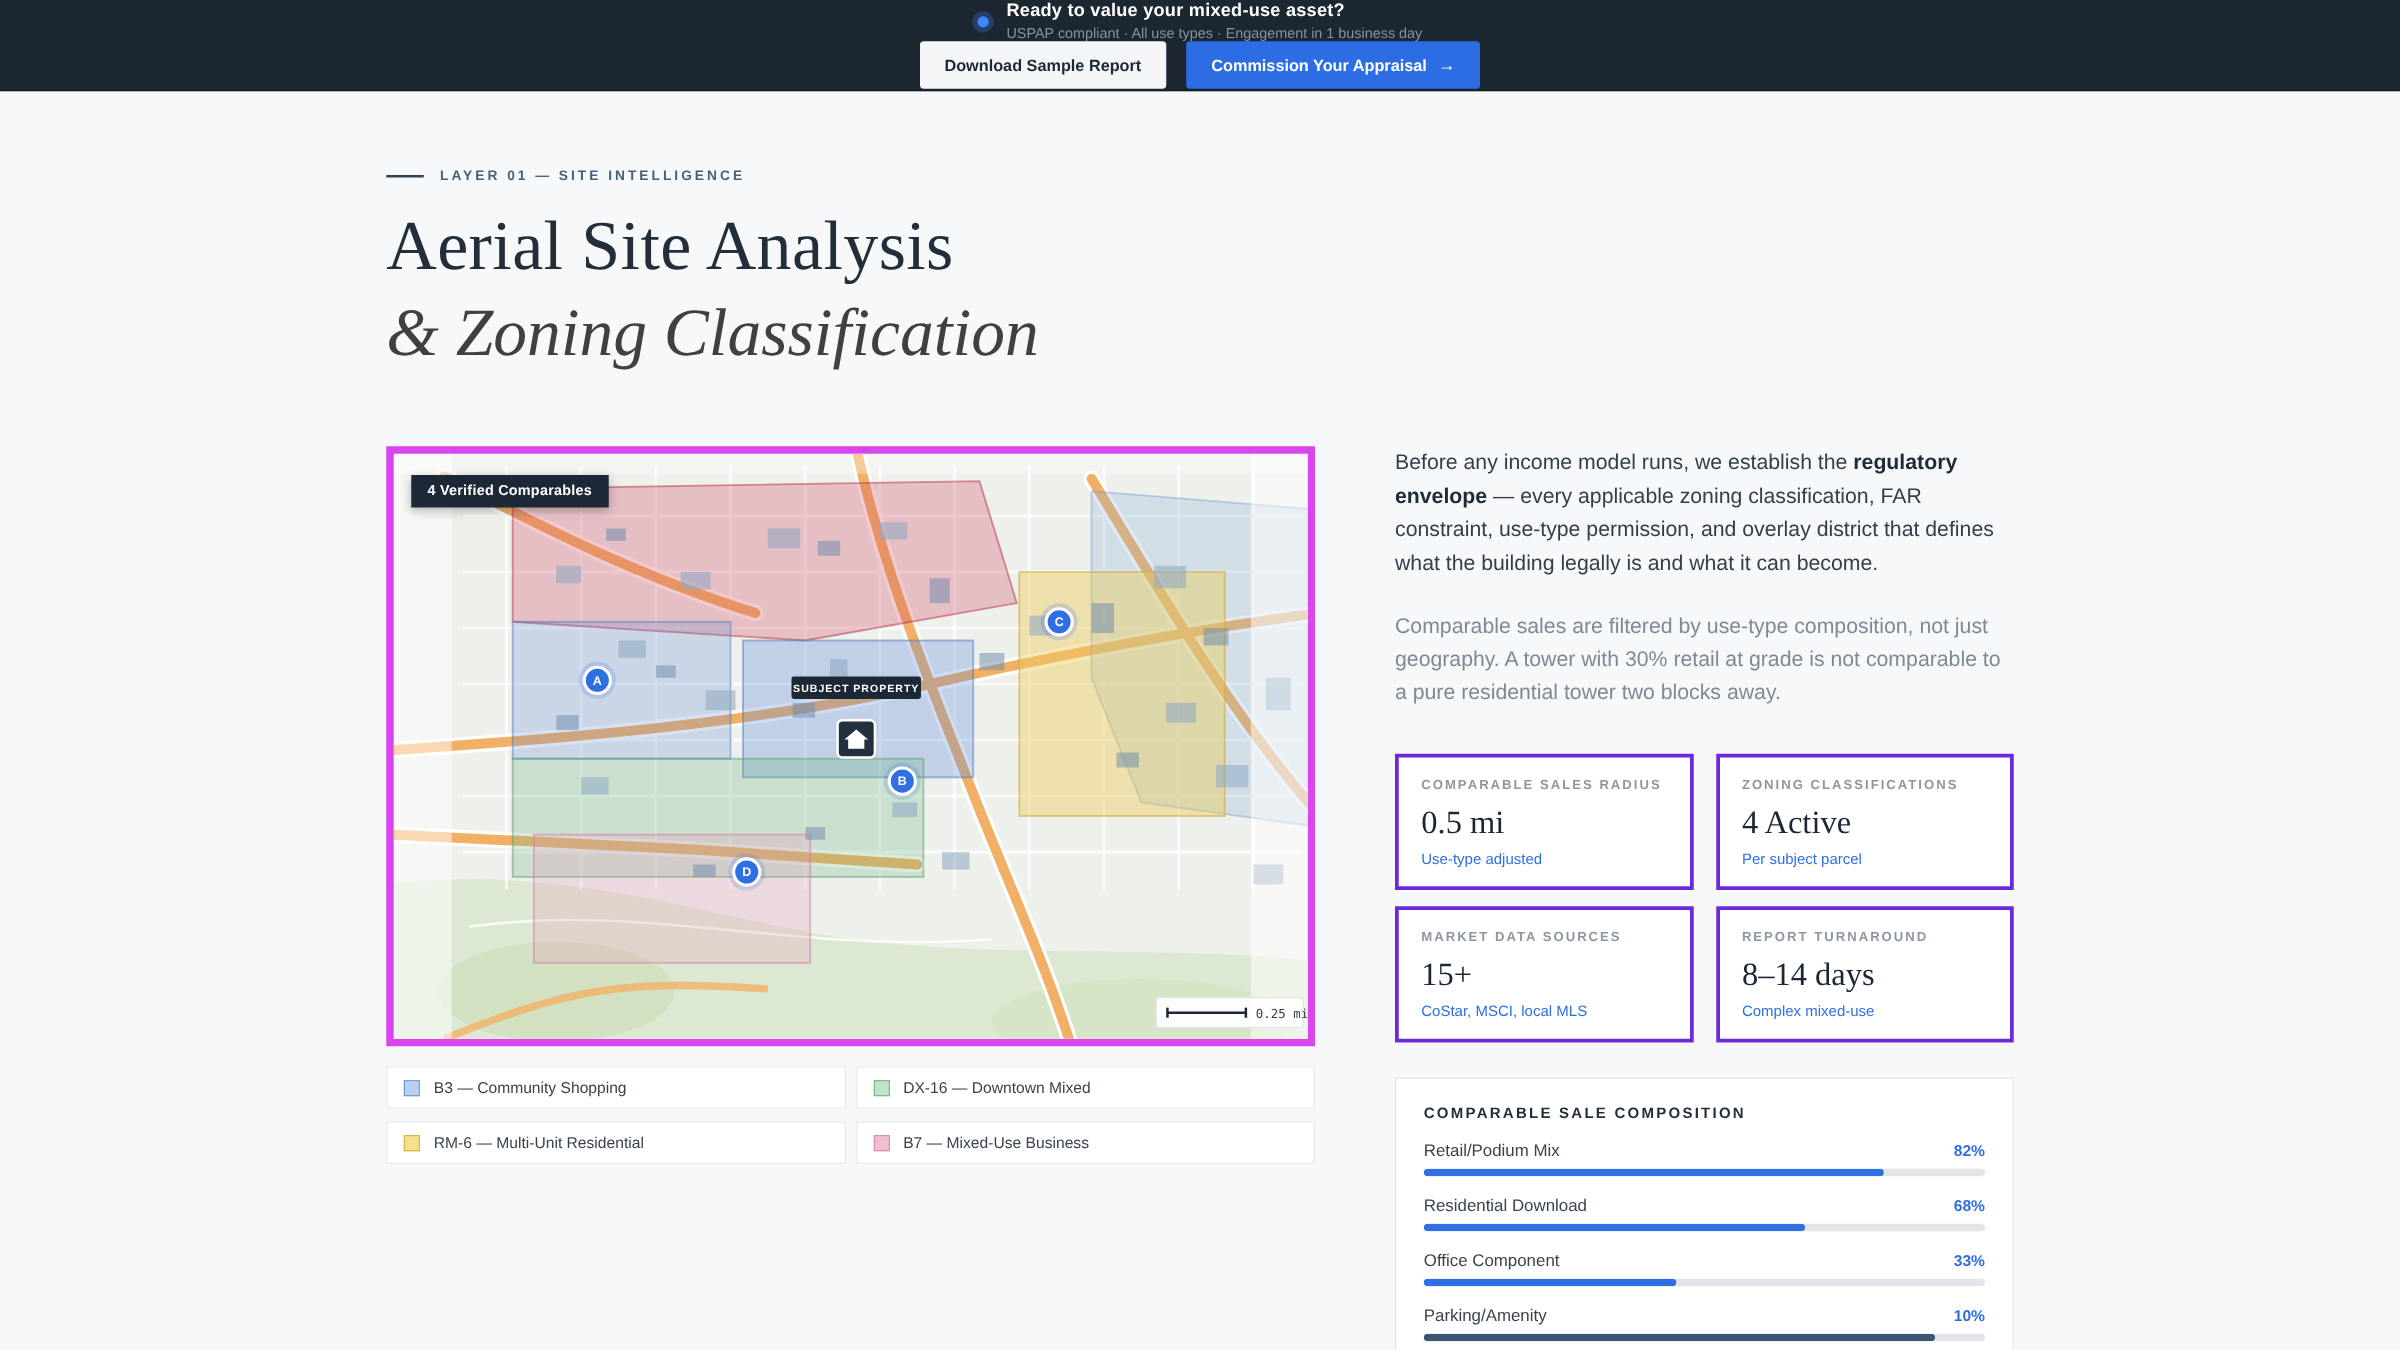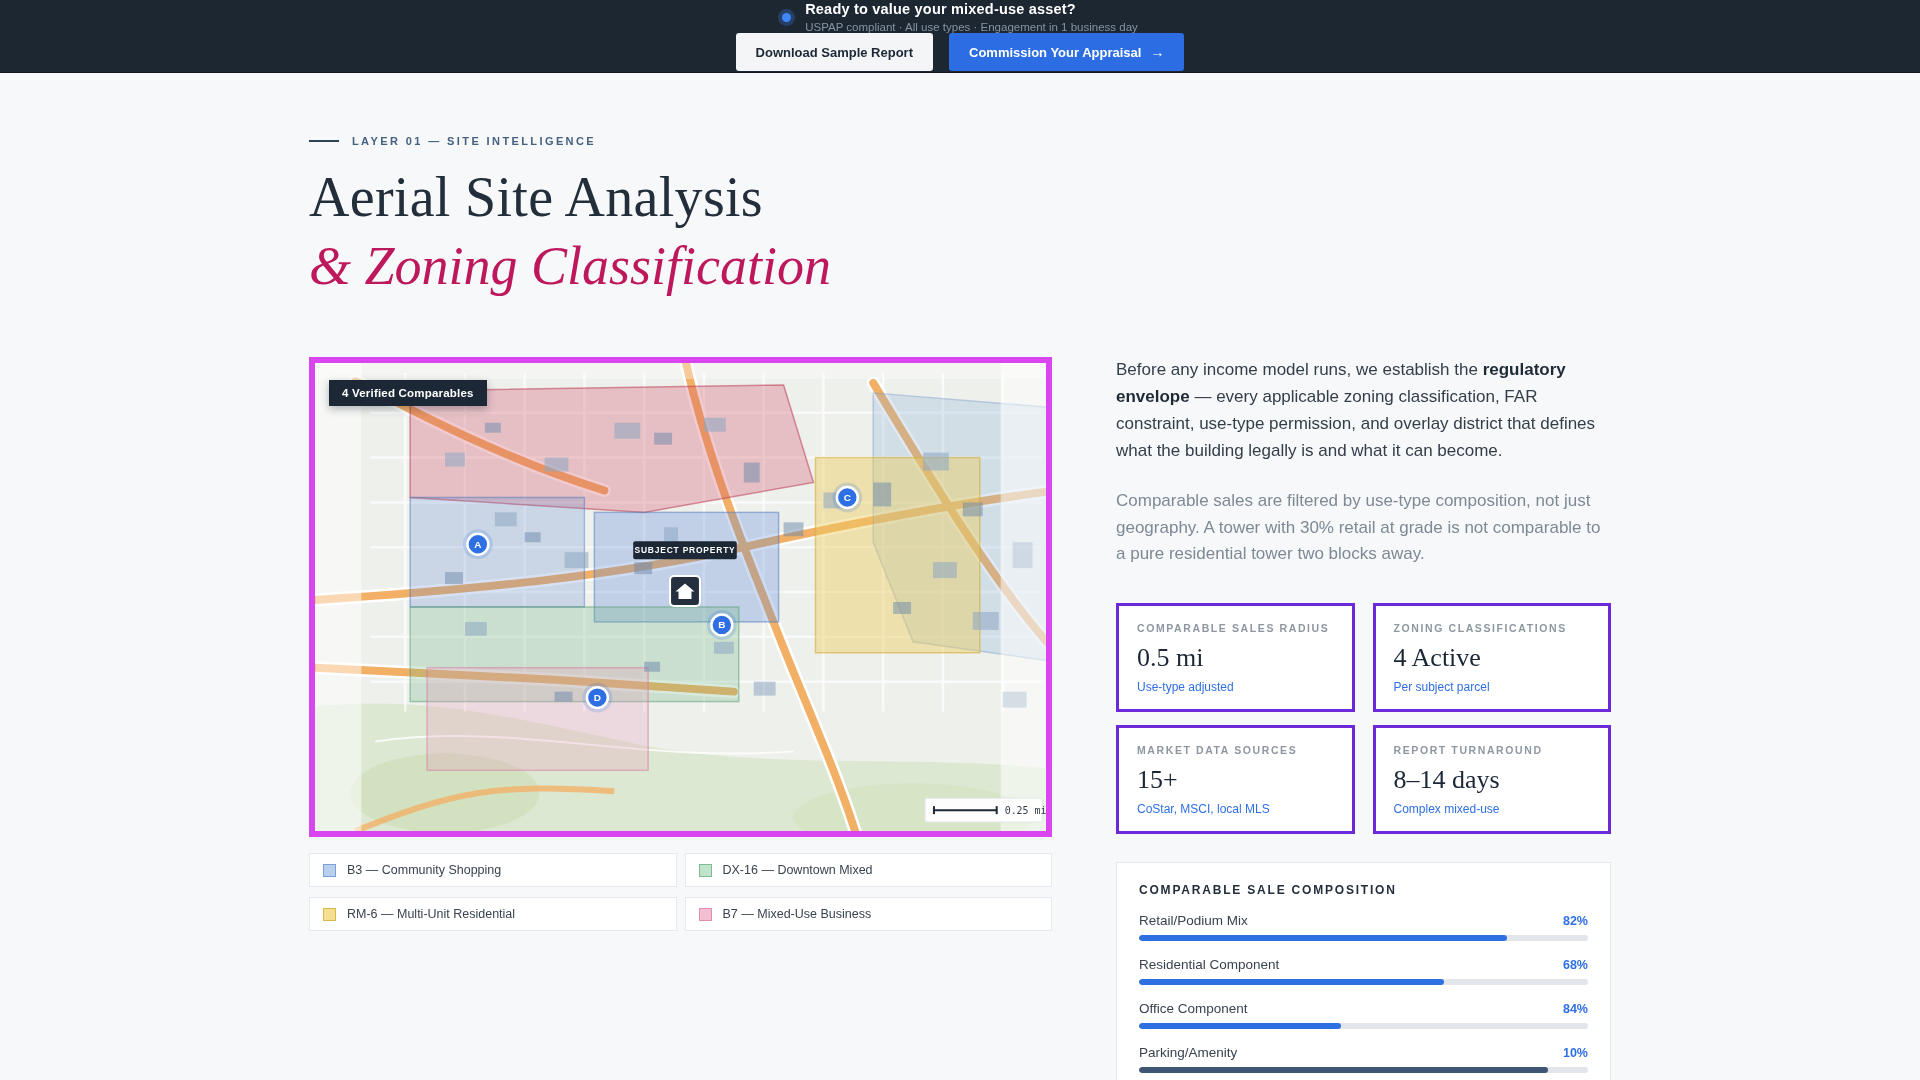--- a/index.html
+++ b/index.html
@@ -24,21 +24,21 @@
   .btn-primary .arrow { font-size:14px; }
 
   
   .hero { padding-top:62px; }
   .eyebrow { display:flex; align-items:center; gap:13px; }
   .eyebrow-line { width:30px; height:2px; background:#2e4254; }
   .eyebrow-text { font-size:11px; font-weight:700; letter-spacing:2.4px; color:#44617f; }
   .h1-line1 { font-family:"Liberation Serif", serif; font-size:56px; font-weight:500;
               color:#232e3b; margin-top:18px; letter-spacing:.3px; }
   .h1-line2 { font-family:"Liberation Serif", serif; font-size:54px; font-style:italic;
-              font-weight:400; color:#be185d; margin-top:6px; }
+              font-weight:400; color:#404040; margin-top:6px; }
 
   
   .columns { display:flex; gap:64px; margin-top:60px; align-items:flex-start; }
   .col-left { width:743px; flex:none; }
   .col-right { flex:1; }
 
   
   .map-panel { position:relative; width:743px; height:480px; background:#ffffff;
                border:6px solid #d946ef; overflow:hidden; }
   .map-badge { position:absolute; top:17px; left:14px; z-index:3; background:#1d2836; color:#fff;
@@ -295,31 +295,31 @@
           <div class="comp-head">
             <span class="comp-label">Retail/Podium Mix</span>
             <span class="comp-pct">82%</span>
           </div>
           <div class="bar">
               <span class="bar-fill" style="width: 82%; background: rgb(47, 111, 228);"></span>
             </div>
         </div>
         <div class="comp-row">
           <div class="comp-head">
-            <span class="comp-label">Residential Component</span>
+            <span class="comp-label">Residential Download</span>
             <span class="comp-pct">68%</span>
           </div>
           <div class="bar">
               <span class="bar-fill" style="width: 68%; background: rgb(47, 111, 228);"></span>
             </div>
         </div>
         <div class="comp-row">
           <div class="comp-head">
             <span class="comp-label">Office Component</span>
-            <span class="comp-pct">84%</span>
+            <span class="comp-pct">33%</span>
           </div>
           <div class="bar">
               <span class="bar-fill" style="width: 45%; background: rgb(47, 111, 228);"></span>
             </div>
         </div>
         <div class="comp-row">
           <div class="comp-head">
             <span class="comp-label">Parking/Amenity</span>
             <span class="comp-pct">10%</span>
           </div>

